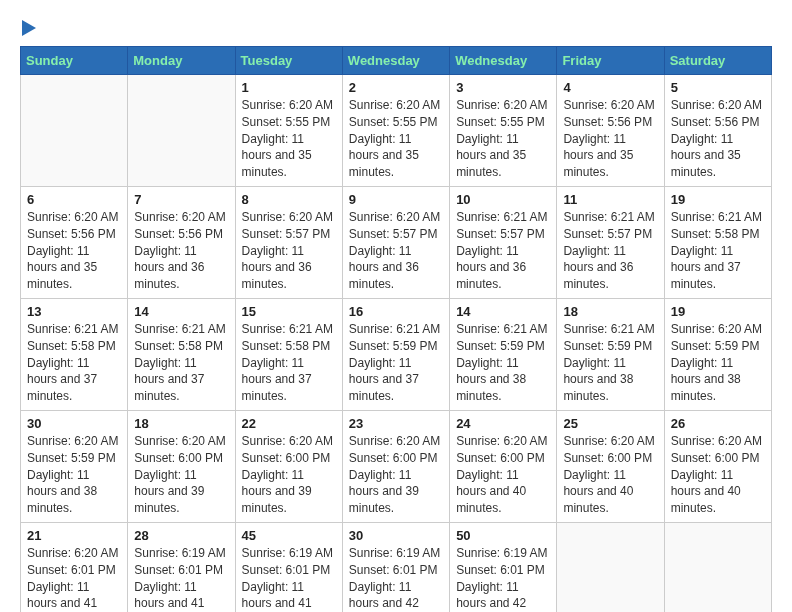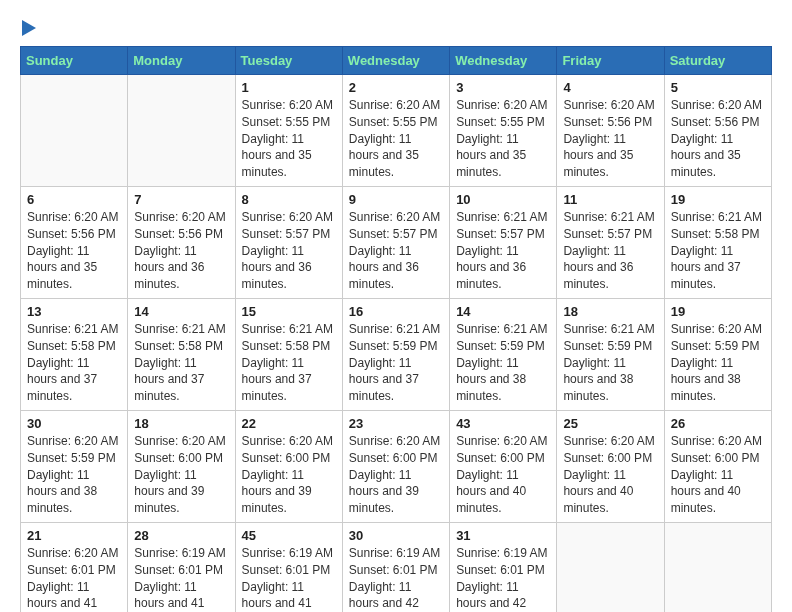--- a/index.html
+++ b/index.html
@@ -266,21 +266,21 @@
 Sunset: 6:00 PM
 Daylight: 11 hours and 39 minutes.</div>
         </td>
         <td>
           <div class="day-number">23</div>
           <div class="day-info">Sunrise: 6:20 AM
 Sunset: 6:00 PM
 Daylight: 11 hours and 39 minutes.</div>
         </td>
         <td>
-          <div class="day-number">43</div>
+          <div class="day-number">24</div>
           <div class="day-info">Sunrise: 6:20 AM
 Sunset: 6:00 PM
 Daylight: 11 hours and 40 minutes.</div>
         </td>
         <td>
           <div class="day-number">25</div>
           <div class="day-info">Sunrise: 6:20 AM
 Sunset: 6:00 PM
 Daylight: 11 hours and 40 minutes.</div>
         </td>
@@ -310,21 +310,21 @@
 Sunset: 6:01 PM
 Daylight: 11 hours and 41 minutes.</div>
         </td>
         <td>
           <div class="day-number">30</div>
           <div class="day-info">Sunrise: 6:19 AM
 Sunset: 6:01 PM
 Daylight: 11 hours and 42 minutes.</div>
         </td>
         <td>
-          <div class="day-number">31</div>
+          <div class="day-number">50</div>
           <div class="day-info">Sunrise: 6:19 AM
 Sunset: 6:01 PM
 Daylight: 11 hours and 42 minutes.</div>
         </td>
         <td class="empty"></td>
         <td class="empty"></td>
       </tr>
     </tbody>
 </table>
 

